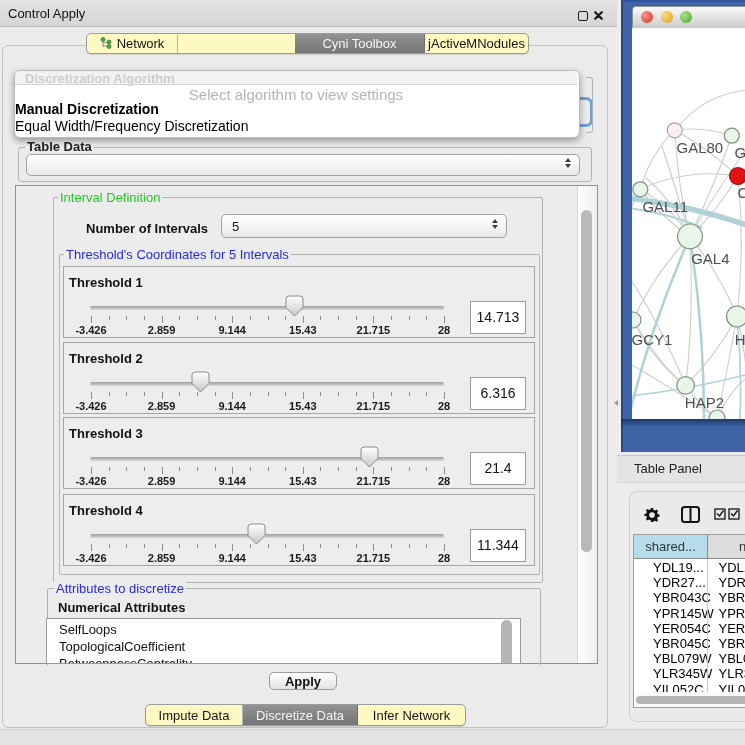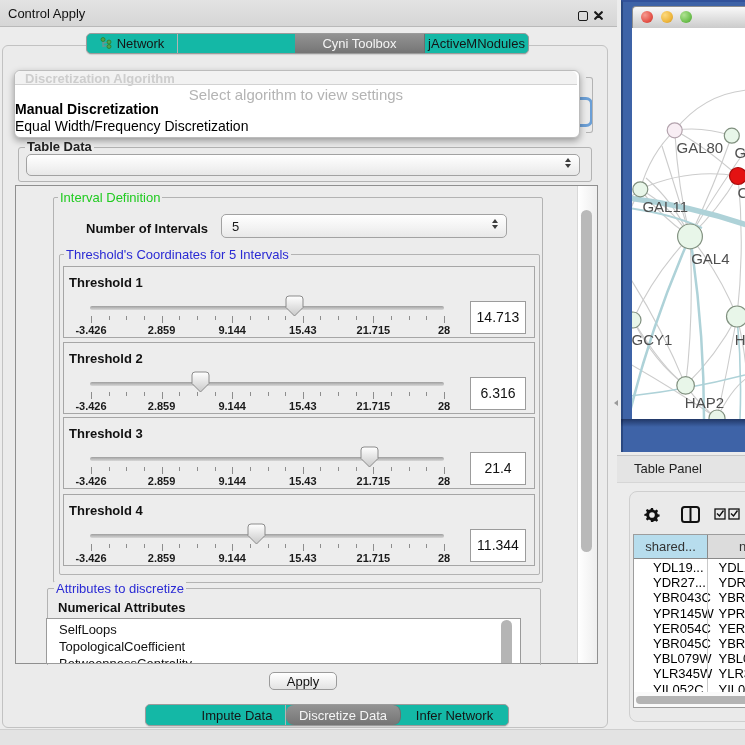--- a/index.html
+++ b/index.html
@@ -19,21 +19,21 @@
   .tbox .ttl{position:absolute;left:5px;top:8px;font-weight:bold;font-size:13px;color:#111;}
   .track{position:absolute;left:26px;width:354px;height:4px;border-radius:2px;
          background:linear-gradient(#9e9e9e,#d8d8d8);top:39px;}
   .vbox{position:absolute;left:406px;top:34px;width:54px;height:31px;background:#fff;
         border:1px solid #9c9c9c;font-size:14px;color:#111;text-align:center;line-height:31px;}
   .ticks{position:absolute;top:49px;left:0;}
   .tlabels{position:absolute;top:57px;left:0;font-size:11px;font-weight:bold;color:#1a1a1a;}
   .tlab{position:absolute;transform:translateX(-50%);white-space:nowrap;}
   .thumb{position:absolute;top:28px;}
   .seg{position:absolute;display:flex;border:1px solid #9b9b9b;border-radius:5px;
-       background:#14b8a6;overflow:hidden;box-shadow:0 1px 1px rgba(0,0,0,0.12);}
+       background:#fef9c3;overflow:hidden;box-shadow:0 1px 1px rgba(0,0,0,0.12);}
   .seg .s{font-size:13px;color:#151515;text-align:center;border-right:1px solid #b3b3b3;
           display:flex;align-items:center;justify-content:center;}
   .seg .s:last-child{border-right:none;}
   .seg .sel{background:linear-gradient(#939393,#757575);color:#f5f5f5;border-right:1px solid #6e6e6e;}
 </style>
 </head>
 <body>
 
 <div class="abs" style="left:0;top:0;width:617px;height:26px;background:linear-gradient(#e3e3e3,#d6d6d6);border-bottom:1px solid #b9b9b9;"></div>
 <div class="abs" style="left:8px;top:6px;font-size:13px;color:#111;">Control Apply</div>
@@ -259,25 +259,25 @@
 <div class="grp" style="left:47px;top:588px;width:492px;height:100px;border-radius:2px;"></div>
 <div class="grptitle" style="left:54px;top:582px;color:#2a2ad4;">Attributes to discretize</div>
 <div class="abs" style="left:58px;top:600px;font-size:13px;font-weight:bold;color:#111;">Numerical Attributes</div>
 <div class="abs" style="left:46px;top:618px;width:473px;height:44px;background:#fff;border:1px solid #9a9a9a;overflow:hidden;">
   <div style="font-size:13px;color:#111;padding-left:12px;line-height:17px;padding-top:2px;">SelfLoops<br>TopologicalCoefficient<br>BetweennessCentrality</div>
   <div style="position:absolute;right:8px;top:1px;width:11px;height:60px;background:#b5b5b5;border-radius:6px;"></div>
 </div>
 
 <div class="abs" style="left:16px;top:665px;width:580px;height:31px;background:#ebebeb;"></div>
 
-<div class="abs" style="left:269px;top:672px;width:66px;height:16px;border:1px solid #9b9b9b;border-radius:5px;background:linear-gradient(#ffffff,#e3e3e3);text-align:center;font-size:13px;font-weight:normal;color:#111;line-height:17px;">Apply</div>
+<div class="abs" style="left:269px;top:672px;width:66px;height:16px;border:1px solid #9b9b9b;border-radius:5px;background:linear-gradient(#ffffff,#e3e3e3);text-align:center;font-size:13px;font-weight:bold;color:#111;line-height:17px;">Apply</div>
 
 <div class="seg" style="left:145px;top:704px;height:20px;">
-  <div class="s" style="width:96px;padding-left:43px;">Impute Data</div>
-  <div class="s sel" style="width:114px;border-radius:8px;">Discretize Data</div>
+  <div class="s" style="width:96px;">Impute Data</div>
+  <div class="s sel" style="width:114px;">Discretize Data</div>
   <div class="s" style="width:107px;">Infer Network</div>
 </div>
 
 <div class="abs" style="left:0;top:729px;width:745px;height:16px;background:#e3e3e3;border-top:1px solid #cfcfcf;"></div>
 
 <div class="seg" style="left:86px;top:33px;height:19px;">
   <div class="s" style="width:90px;">
     <svg width="13" height="13" viewBox="0 0 13 13" style="margin-right:4px;">
       <path d="M3 3 L3 10 M3 6 Q6 6 8 5 M3 9 Q6 9 8 9" stroke="#8a8a8a" stroke-width="1" fill="none"></path>
       <circle cx="3" cy="2.5" r="2" fill="#4da64d" stroke="#2d7a2d" stroke-width="0.8"></circle>

